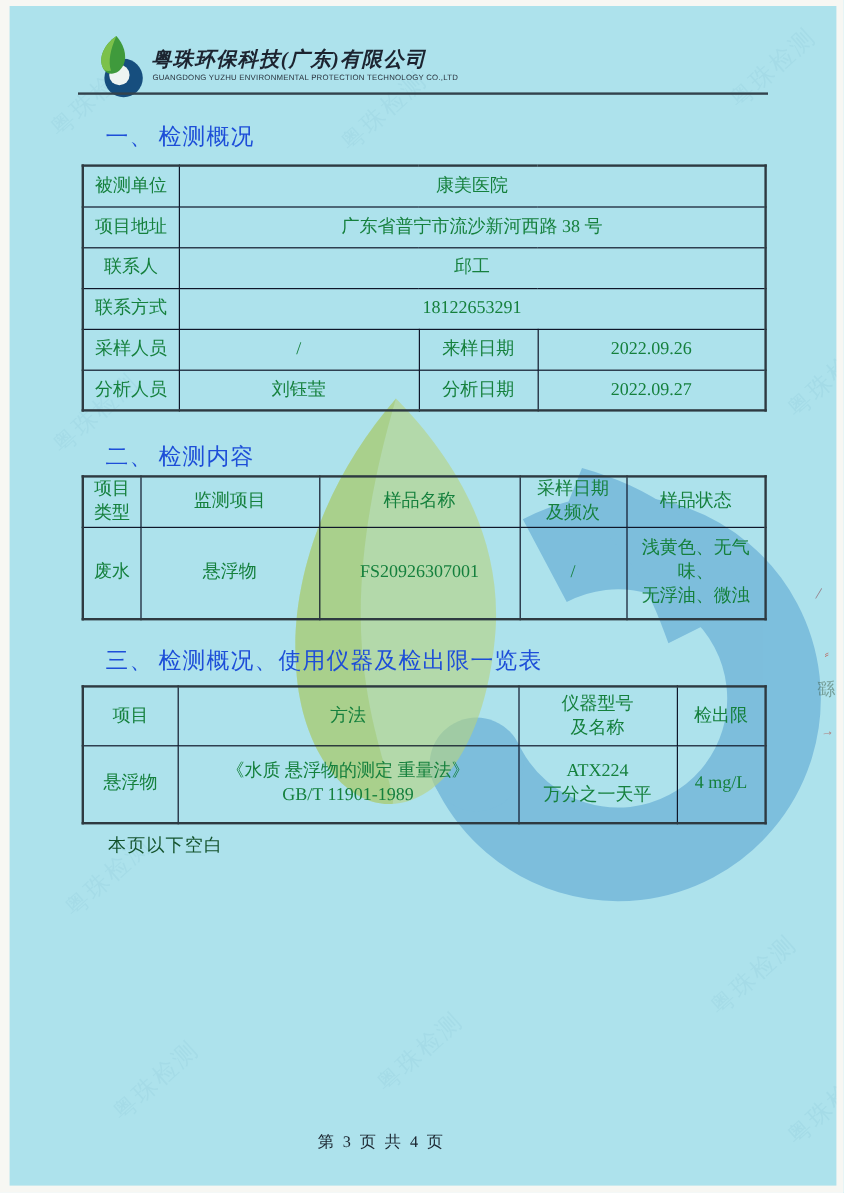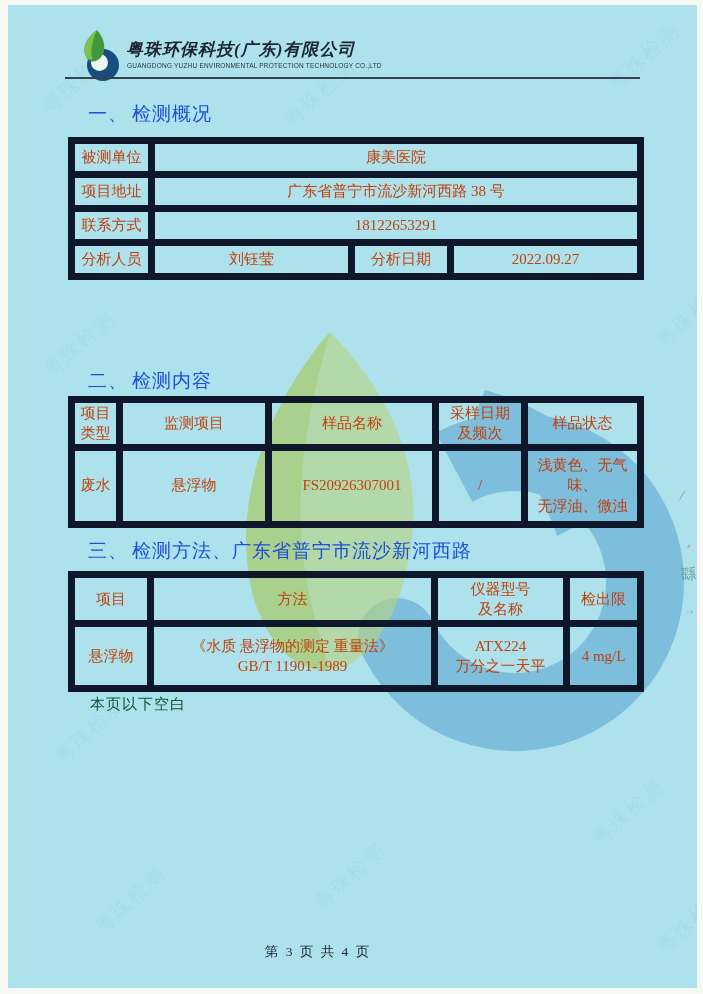--- a/index.html
+++ b/index.html
@@ -25,22 +25,22 @@
   
   .sec{position:absolute;left:80px;z-index:2;font-size:19px;font-weight:400;color:#1d4ed8;letter-spacing:1px;}
   .sec .num{display:inline-block;width:44px;}
   .sec1{top:96px;}
   .sec2{top:363px;}
   .sec3{top:533px;}
 
   
   table.tbl{position:absolute;left:60px;width:569px;border-collapse:collapse;table-layout:fixed;z-index:2;
             border:2px solid #2e3a41;}
-  .tbl td,.tbl th{border:7px solid #0f172a;text-align:center;vertical-align:middle;padding:0 2px;
-                  font-size:15px;font-weight:400;color:#c2410c;white-space:pre-line;line-height:1.35;}
+  .tbl td,.tbl th{border:1px solid #0f172a;text-align:center;vertical-align:middle;padding:0 2px;
+                  font-size:15px;font-weight:400;color:#15803d;white-space:pre-line;line-height:1.35;}
   .t1{top:132px;}
   .t1 tr{height:34px;}
   .t2{top:391px;}
   .t3{top:566px;}
   .cell-sm{font-size:13.5px;border-radius:30px;}
 
   .blank-note{position:absolute;left:82px;top:690px;z-index:2;font-size:15px;color:#14532d;letter-spacing:1px;}
   .footer{position:absolute;left:0;top:938px;width:620px;text-align:center;z-index:2;font-size:13.5px;
           color:#1a242e;letter-spacing:2px;}
 
@@ -102,22 +102,32 @@
       <tbody>
           <tr>
         <td>被测单位</td>
         <td colspan="3">康美医院</td>
       </tr>
       <tr>
         <td>项目地址</td>
         <td colspan="3">广东省普宁市流沙新河西路 38 号</td>
       </tr>
       <tr>
+        <td>联系人</td>
+        <td colspan="3">邱工</td>
+      </tr>
+      <tr>
         <td>联系方式</td>
         <td colspan="3">18122653291</td>
+      </tr>
+      <tr>
+        <td>采样人员</td>
+        <td>/</td>
+        <td>来样日期</td>
+        <td>2022.09.26</td>
       </tr>
       <tr>
         <td>分析人员</td>
         <td>刘钰莹</td>
         <td>分析日期</td>
         <td>2022.09.27</td>
       </tr>
     </tbody>
       </table>
 
@@ -148,21 +158,21 @@
         <td>悬浮物</td>
         <td>FS20926307001</td>
         <td>/</td>
         <td class="cell-sm">浅黄色、无气味、
 无浮油、微浊</td>
       </tr>
     </tbody>
       </table>
 
     <div class="sec sec3">
-      <span class="num">三、</span><span>检测方法、广东省普宁市流沙新河西路</span>
+      <span class="num">三、</span><span>检测概况、使用仪器及检出限一览表</span>
     </div>
 
     <table class="tbl t3">
       <colgroup>
           <col style="width:79px">
           <col style="width:284px">
           <col style="width:132px">
           <col style="width:74px">
         </colgroup>
       <tbody>

